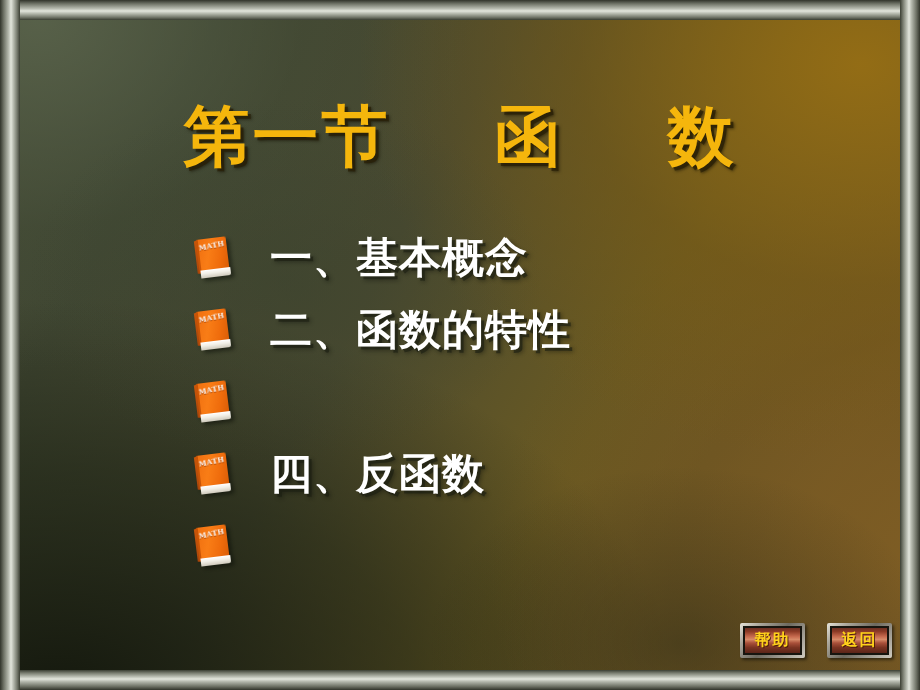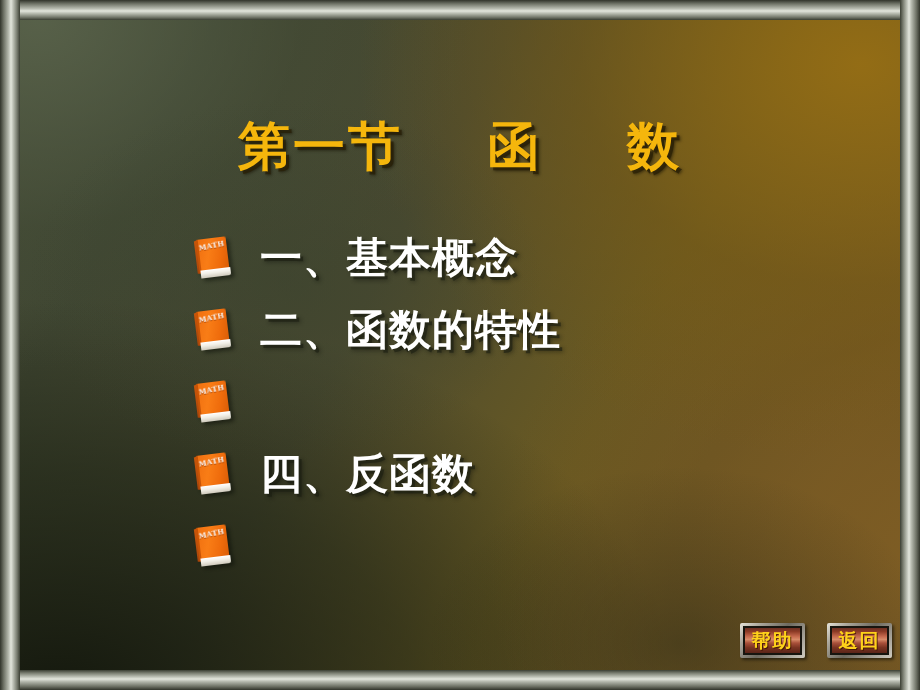--- a/index.html
+++ b/index.html
@@ -70,25 +70,25 @@
   #canvas .wash-b {
     position: absolute; inset: 0;
     background:
       radial-gradient(ellipse 42% 40% at 30% 40%, rgba(58,66,46,0.55) 0%, rgba(58,66,46,0.0) 70%),
       radial-gradient(ellipse 40% 38% at 75% 96%, rgba(30,34,20,0.45) 0%, rgba(30,34,20,0.0) 72%);
   }
 
   
   #title {
     position: absolute;
-    left: 0; right: 0; top: 112px;
+    left: 0; right: 0; top: 92px;
     text-align: center;
     z-index: 3;
     font-family: "DejaVu Sans", "Liberation Sans", sans-serif;
-    font-size: 52px;
+    font-size: 66px;
     font-weight: 700;
     letter-spacing: 3px;
     color: #f5b60c;
     text-shadow:
       3px 3px 0 rgba(40,30,5,0.72),
       4px 4px 3px rgba(20,16,4,0.55);
     white-space: pre;
   }
 
   
@@ -145,21 +145,21 @@
     font-size: 7px;
     letter-spacing: .4px;
     color: #fff;
     text-align: center;
     transform: rotate(-4deg);
     text-shadow: 0 1px 0 rgba(120,40,0,.6);
     line-height: 8px;
   }
 
   .bullet-text {
-    margin-left: 30px;
+    margin-left: 40px;
     font-family: "DejaVu Sans", "Liberation Sans", sans-serif;
     font-size: 42px;
     font-weight: 600;
     color: #ffffff;
     letter-spacing: 1px;
     text-shadow:
       3px 3px 0 rgba(28,30,18,0.62),
       4px 4px 4px rgba(12,14,8,0.45);
     white-space: pre;
     line-height: 1;
@@ -188,21 +188,21 @@
     background:
       linear-gradient(180deg,
         #6c2f22 0%, #8d3b26 14%, #c66a4e 34%, #d78a68 46%,
         #a9503a 60%, #7b3422 78%, #5a2418 100%);
     display: flex;
     align-items: center;
     justify-content: center;
   }
   .nav-btn .inner span {
     font-family: "DejaVu Sans", "Liberation Sans", sans-serif;
-    font-size: 19px;
+    font-size: 16px;
     font-weight: 700;
     letter-spacing: 2px;
     color: #ffd21a;
     text-shadow: 1px 1px 0 rgba(60,20,0,0.8);
     white-space: pre;
   }
 </style>
 </head>
 <body>
 

